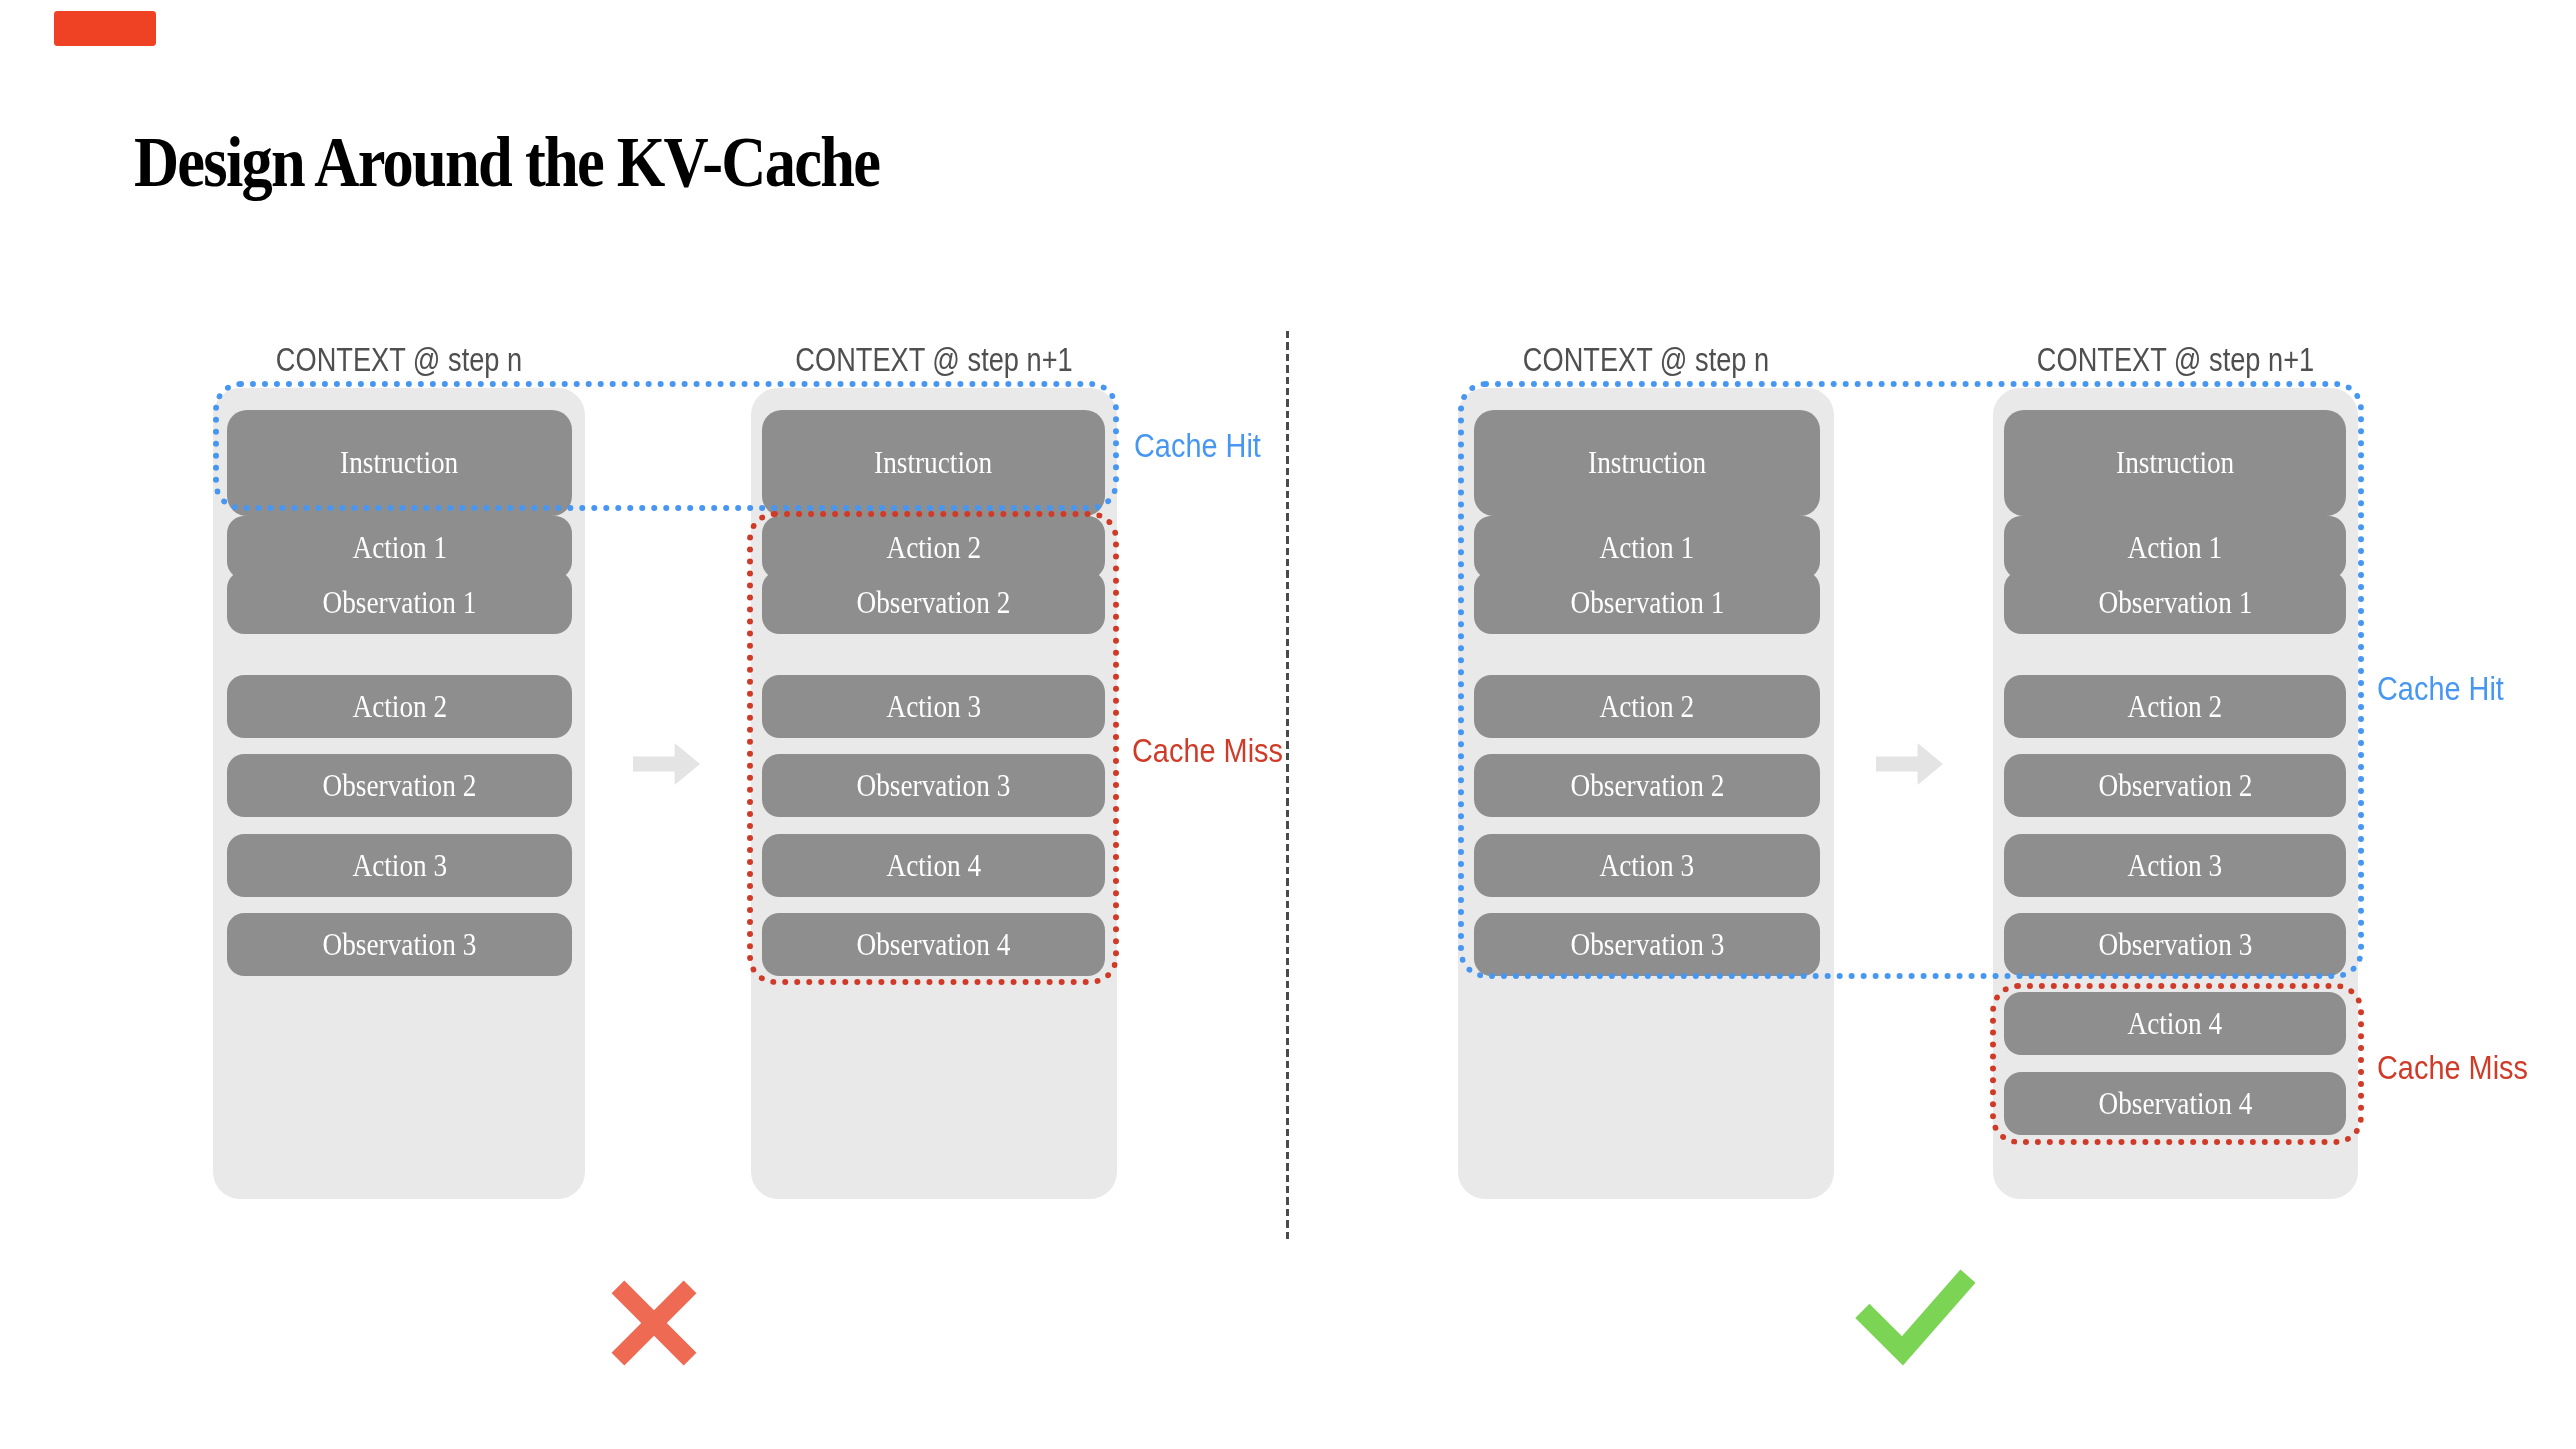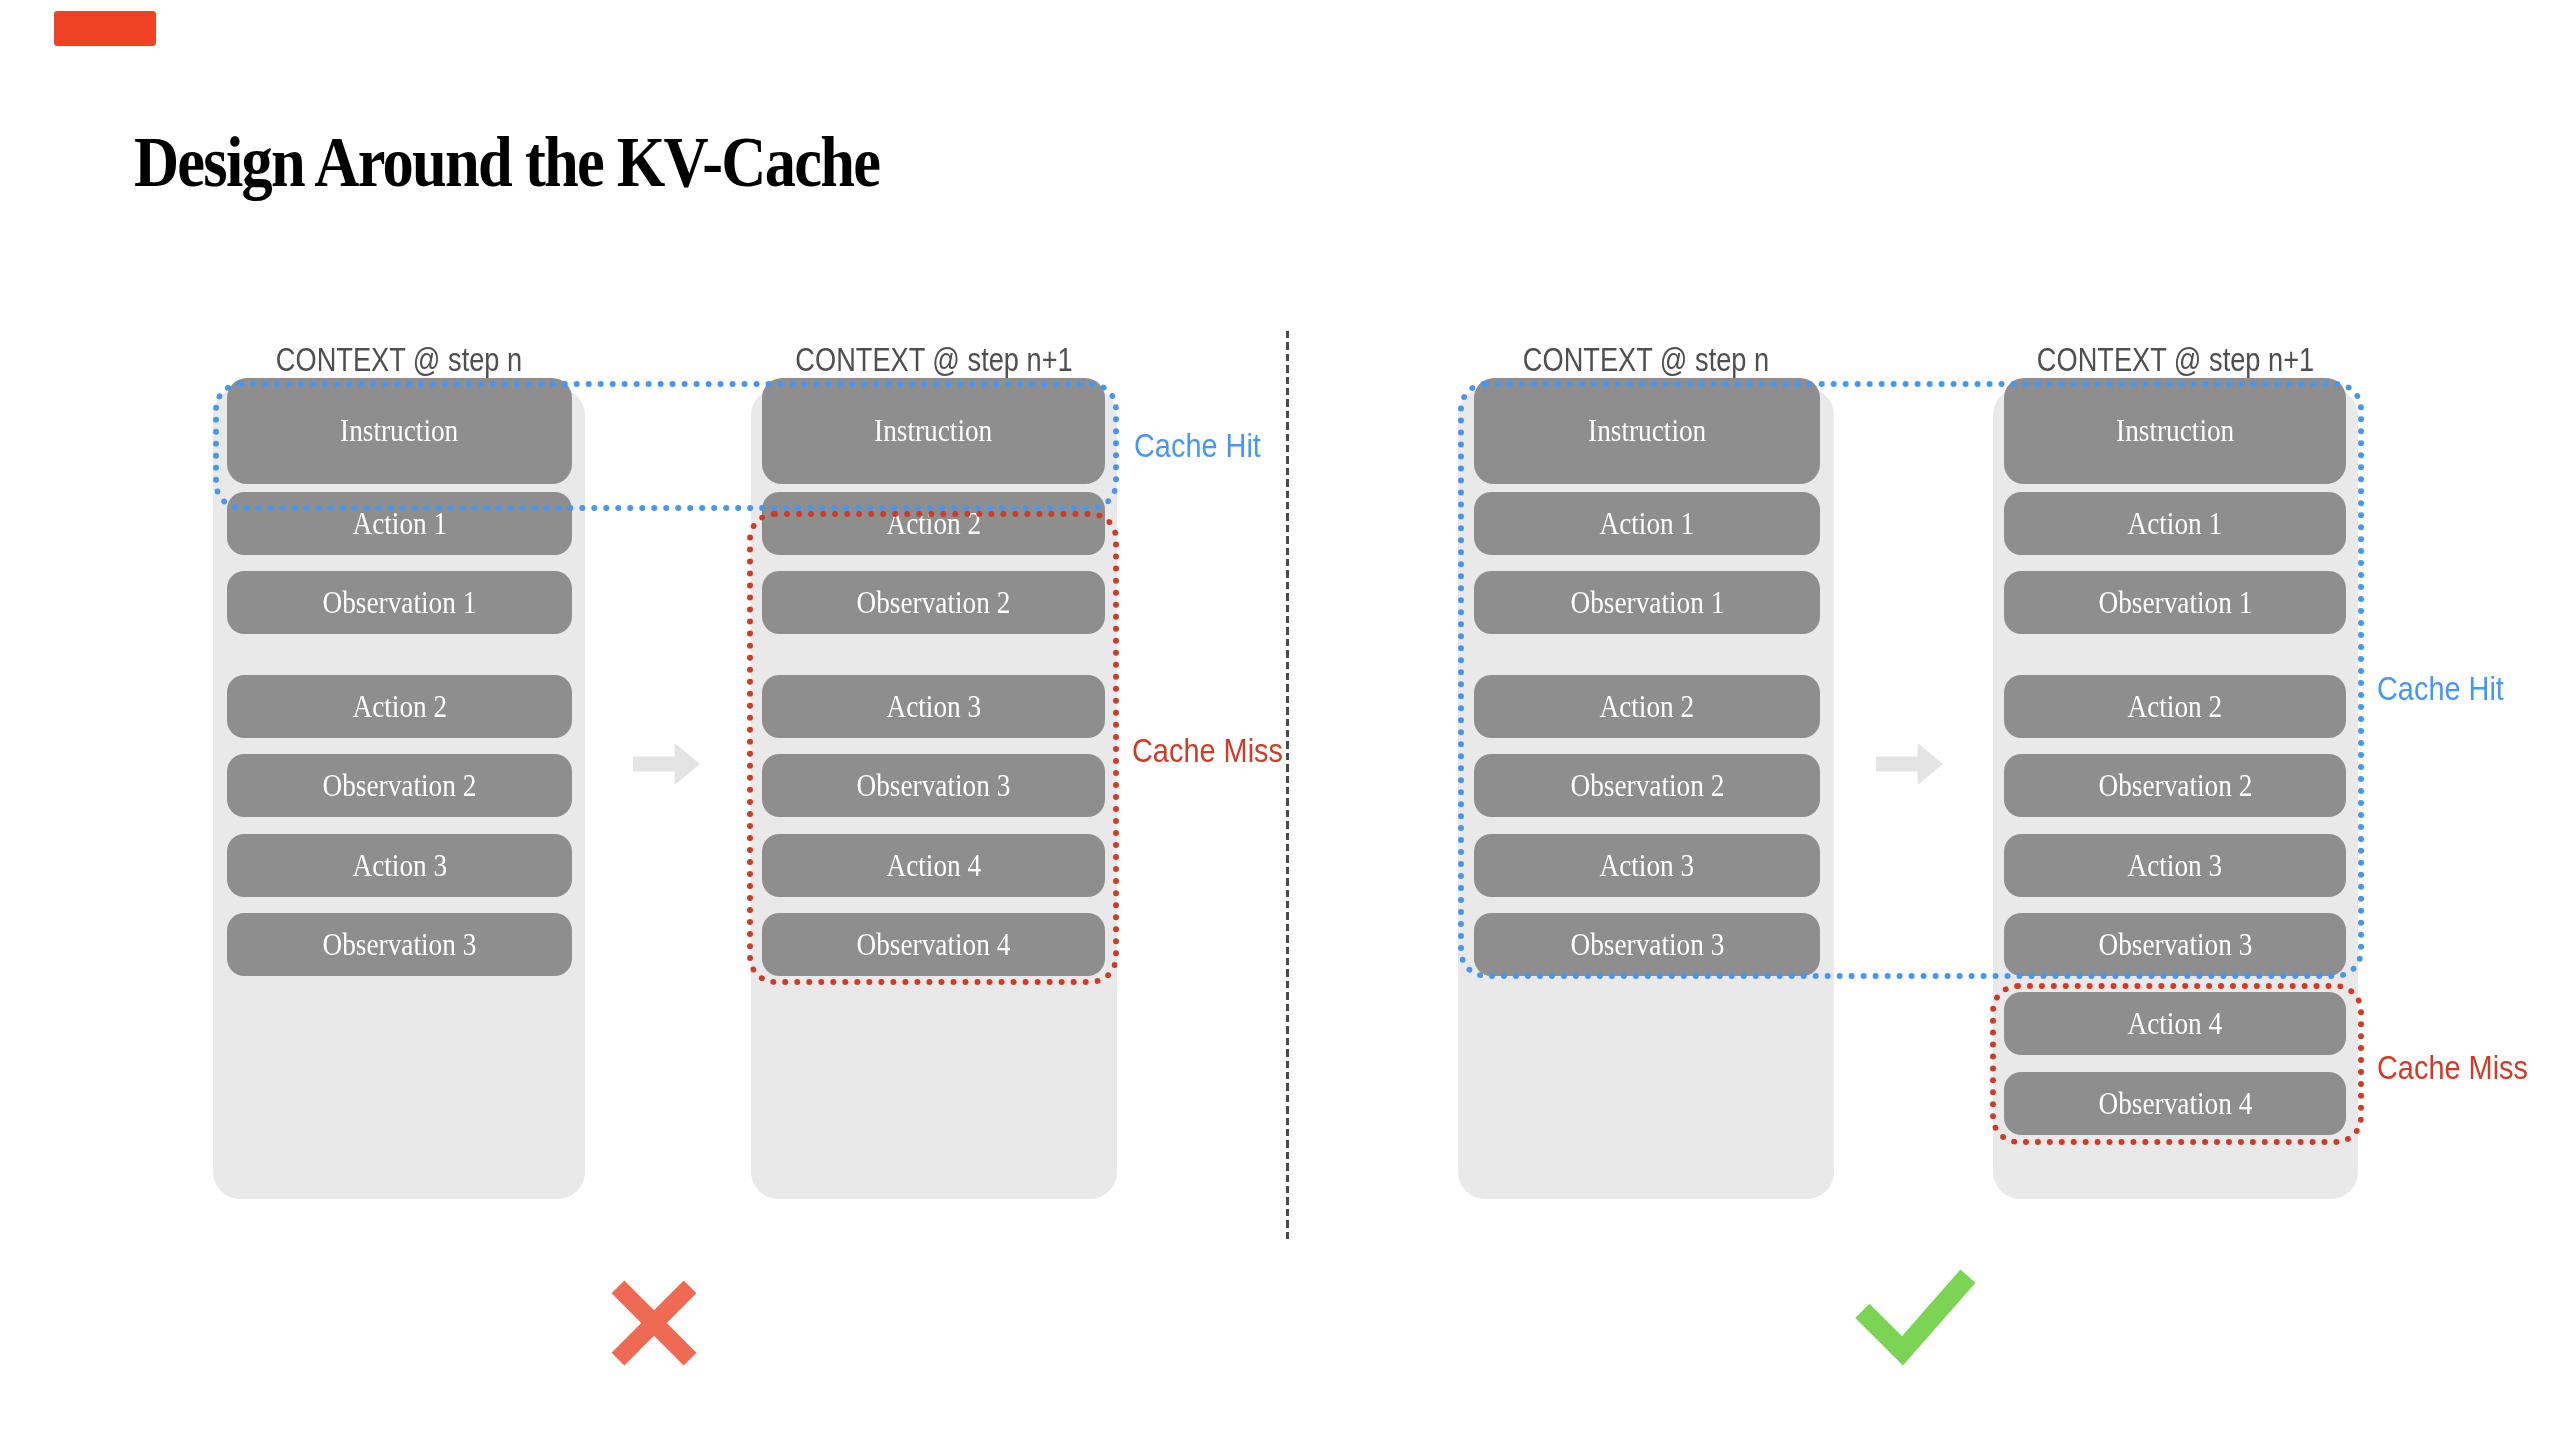--- a/index.html
+++ b/index.html
@@ -23,22 +23,22 @@
           text-align:center;transform:scaleX(0.80);transform-origin:center;white-space:nowrap;}
 
   
   .panel{top:388px;height:811px;background:var(--panel-gray);border-radius:27px;}
 
   
   .box{background:var(--box-gray);border-radius:17.4px;height:63px;
        display:flex;align-items:center;justify-content:center;}
   .box .bt{font-family:"Liberation Serif","DejaVu Serif",serif;font-size:31px;color:#ffffff;
            transform:scaleX(0.88);transform-origin:center;white-space:nowrap;}
-  .rI{top:378px;height:106px;border-radius:20px;}
-  .r1{top:492px}.r2{top:571px}.r3{top:675px}.r4{top:754px}
+  .rI{top:410px;height:106px;border-radius:20px;}
+  .r1{top:516px}.r2{top:571px}.r3{top:675px}.r4{top:754px}
   .r5{top:834px}.r6{top:913px}.r7{top:992px}.r8{top:1072px}
 
   .colL1{left:227px;width:345px}
   .colL2{left:762px;width:343px}
   .colR1{left:1474px;width:346px}
   .colR2{left:2004px;width:342px}
 
   
   .dotrect{border-radius:28px;pointer-events:none;}
   .hit{border:6.7px dotted var(--cache-hit-blue);}

